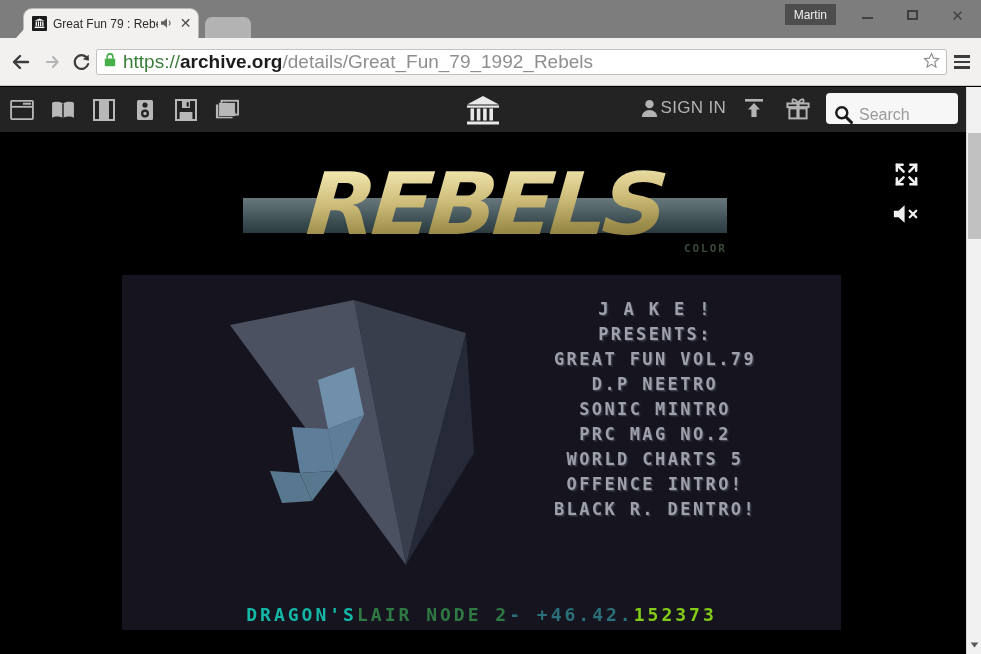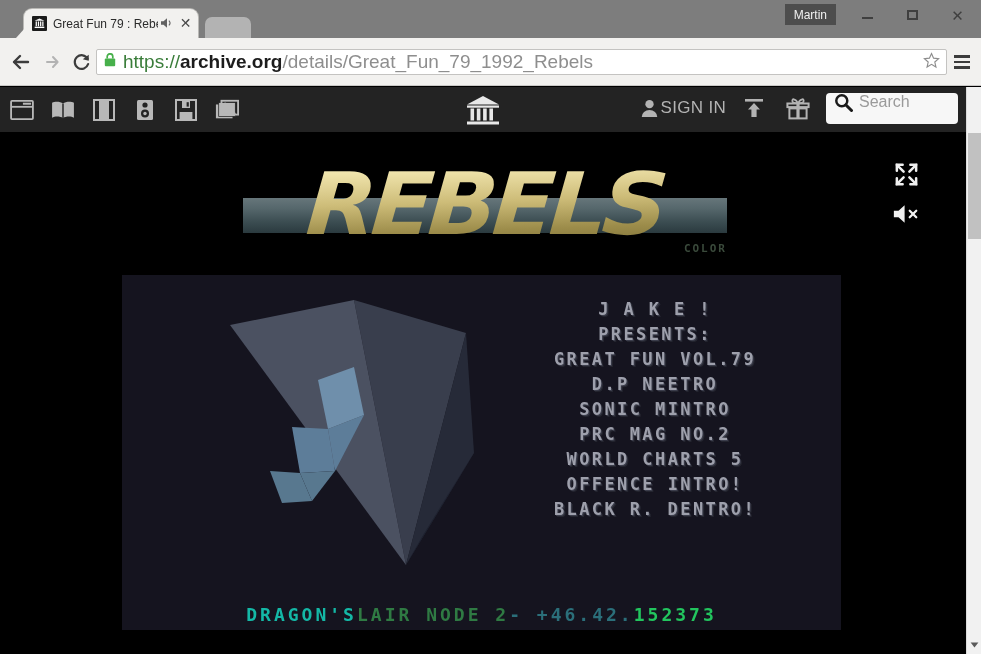--- a/index.html
+++ b/index.html
@@ -100,21 +100,21 @@
   .ia-media { position: absolute; left: 6px; top: 0; height: 45px; display: flex; align-items: center; gap: 9px; }
   .ia-ico { width: 32px; height: 32px; display: flex; align-items: center; justify-content: center; }
   .ia-logo { position: absolute; left: 465px; top: 7px; width: 36px; height: 32px; }
   .ia-right {
     position: absolute; right: 8px; top: 0; height: 42px;
     display: flex; align-items: center; gap: 12px;
   }
   .signin { display: flex; align-items: center; color: #b3b3b3; font-size: 17px; letter-spacing: .3px; gap: 3px; }
   .search-box {
     width: 132px; height: 31px; background: #f7f7f7; border-radius: 4px;
-    display: flex; align-items: flex-start; padding: 0 8px; gap: 6px;
+    display: flex; align-items: flex-end; padding: 0 8px; gap: 6px;
   }
   .search-box .ph { color: #9a9a9a; font-size: 16px; }
 
   
   .stage {
     position: absolute; left: 0; top: 132px; width: 966px; height: 510px;
     background: #000; overflow: hidden;
   }
   .logo-wrap {
     position: absolute; left: 243px; top: 19px; width: 484px; height: 105px;
@@ -407,21 +407,21 @@
         <div>WORLD CHARTS 5</div>
         <div>OFFENCE INTRO!</div>
         <div>BLACK R. DENTRO!</div>
       </div>
     </div>
 
     <div class="scroller">
       <span class="s1" style="color: #14b8a6;">DRAGON'S </span>
         <span class="s2" style="color: rgb(47, 122, 67);">LAIR NODE 2 </span>
         <span class="s3" style="color: rgb(43, 111, 122);">- +46.42.</span>
-        <span class="s4" style="color: #22c55e;">152373</span>
+        <span class="s4" style="color: #84cc16;">152373</span>
     </div>
 
     <div class="stage-ctl">
       <div class="c">
         <svg width="27" height="27" viewBox="0 0 28 28">
           <g stroke="#f0f0f0" stroke-width="2.6" stroke-linecap="round" fill="none">
             <path d="M10 4 L4 4 L4 10"></path>
               <path d="M4 4 L11 11"></path>
             <path d="M18 4 L24 4 L24 10"></path>
               <path d="M24 4 L17 11"></path>

